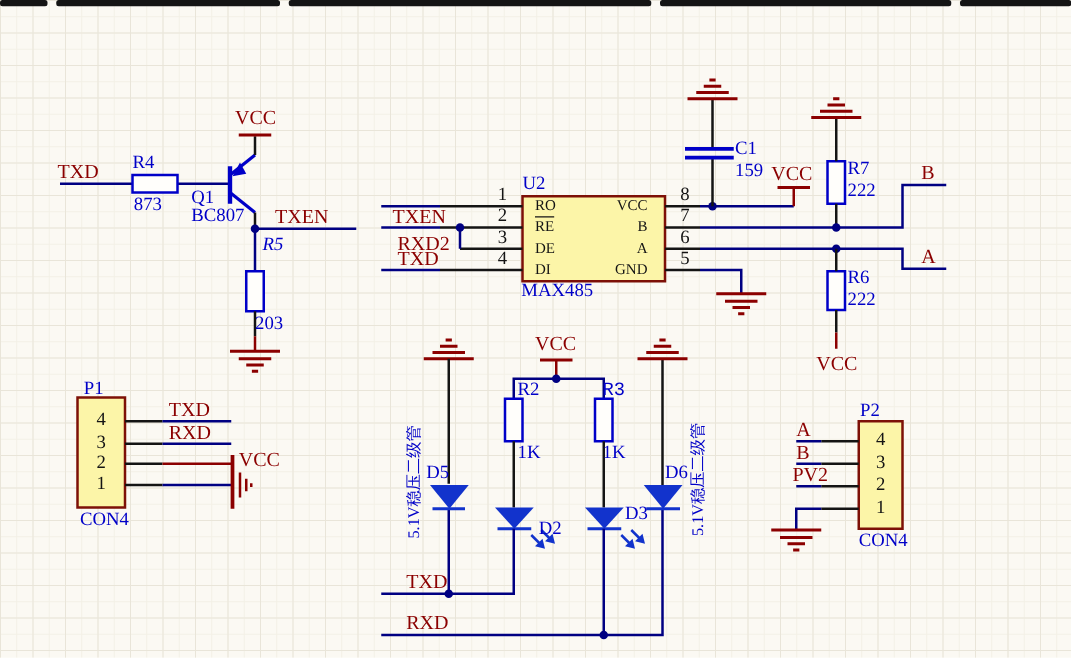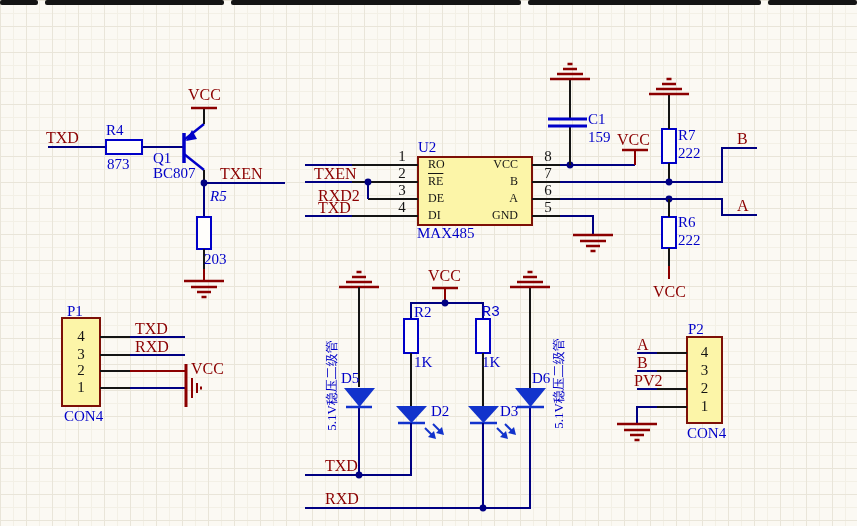--- a/index.html
+++ b/index.html
@@ -311,21 +311,21 @@
   <span class="lbl des" style="left:678px;top:233px;">222</span>
   <span class="lbl net" style="left:653px;top:284px;">VCC</span>
 
   <span class="lbl net" style="left:428px;top:268px;">VCC</span>
   <span class="lbl des" style="left:414px;top:305px;">R2</span>
   <span class="lbl des" style="left:414px;top:355px;">1K</span>
   <span class="lbl des" style="left:482px;top:305px;font-family:Liberation Mono, monospace;">R3</span>
   <span class="lbl des" style="left:482px;top:355px;">1K</span>
   <span class="lbl des" style="left:341px;top:371px;">D5</span>
   <span class="lbl des" style="left:532px;top:371px;">D6</span>
-  <span class="lbl des" style="left:431px;top:404px;">D2</span>
+  <span class="lbl des" style="left:431px;top:416px;">D2</span>
   <span class="lbl des" style="left:500px;top:404px;">D3</span>
   <span class="lbl rot" style="left:271px;top:379px;">5.1V稳压二级管</span>
   <span class="lbl rot" style="left:498px;top:377px;">5.1V稳压二级管</span>
   <span class="lbl net" style="left:325px;top:458px;">TXD</span>
   <span class="lbl net" style="left:325px;top:491px;">RXD</span>
 
   <span class="lbl des" style="left:67px;top:304px;">P1</span>
   <span class="lbl des" style="left:64px;top:409px;">CON4</span>
   <span class="lbl pnum pincol" style="left:62px;top:329px;">4</span>
   <span class="lbl pnum pincol" style="left:62px;top:347px;">3</span>

